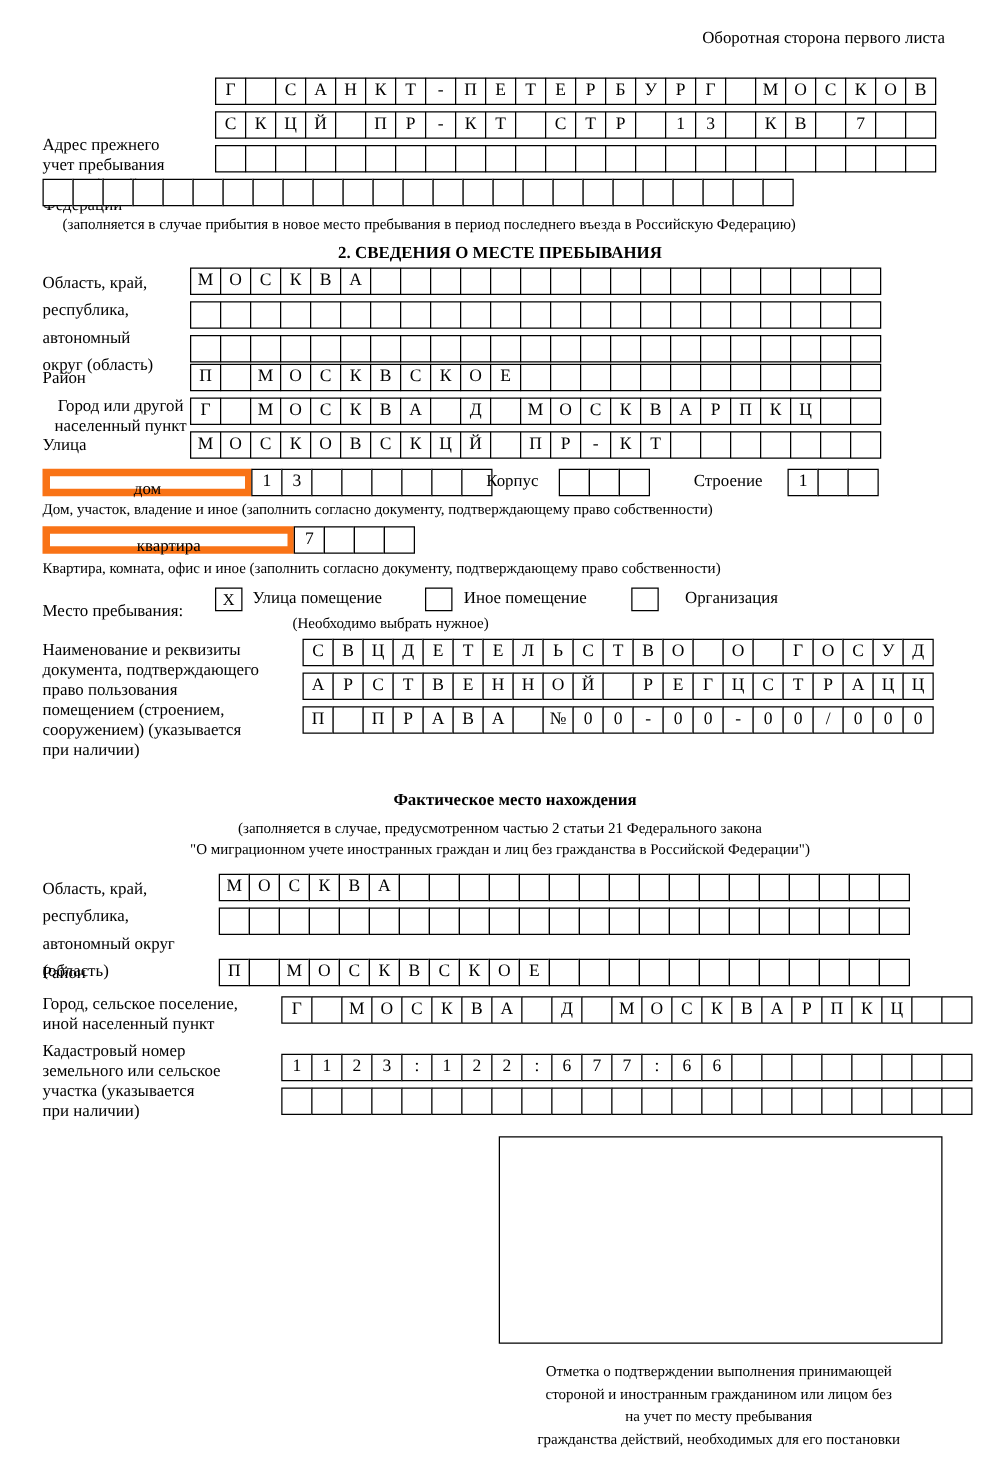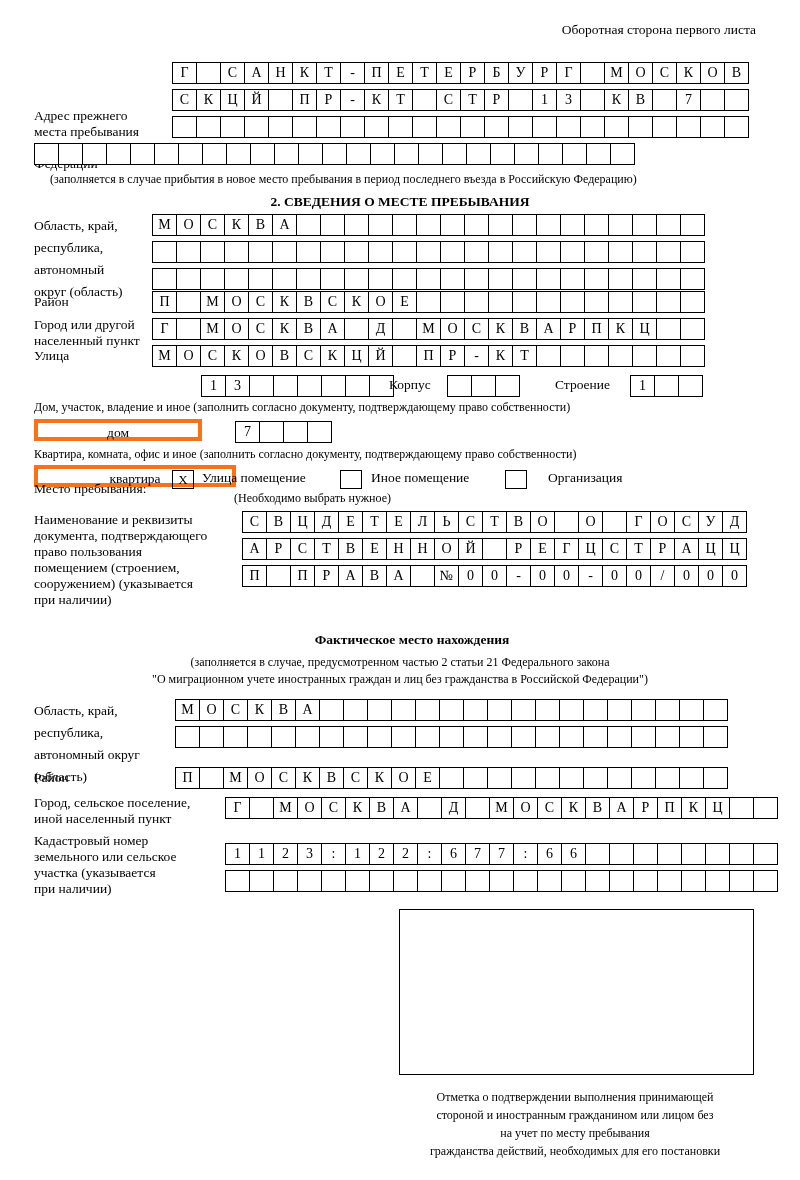--- a/index.html
+++ b/index.html
@@ -25,45 +25,44 @@
     border:1px solid #000;
     margin-right:-1px;
     box-sizing:border-box;
     font-size:14px;
     line-height:20px;
     text-align:center;
     font-family:"Liberation Serif", serif;
     background:#fff;
   }
   .framelabel{
-    border:4px solid #f97316;
+    border:6px solid #f97316;
     box-sizing:border-box;
     height:22px;
     line-height:20px;
     text-align:center;
     font-size:13.5px;
-    margin-top:44px;
   }
   .abs{position:absolute;}
   .chk{
     width:22px;height:19px;border:1px solid #000;box-sizing:border-box;
     display:inline-block;text-align:center;font-size:13px;line-height:17px;vertical-align:middle;
   }
   .bigbox{border:1px solid #000;box-sizing:border-box;background:#fff;}
 </style>
 </head>
 <body>
 
 <div class="page">
 
   <div class="hdr-right">Оборотная сторона первого листа</div>
 
   <div class="abs lbl" style="left:34px;top:62px;width:140px;margin-top:46px;">
     <div>Адрес прежнего</div>
-    <div>места пребывания</div>
+    <div>учет пребывания</div>
     <div>в Российской</div>
     <div>Федерации</div>
   </div>
 
   <div class="row" id="prev-row-0" style="left:172px;top:62px;">
       <div class="cell">Г</div>
       <div class="cell"></div>
       <div class="cell">С</div>
       <div class="cell">А</div>
       <div class="cell">Н</div>
@@ -273,21 +272,21 @@
       <div class="cell"></div>
       <div class="cell"></div>
       <div class="cell"></div>
       <div class="cell"></div>
       <div class="cell"></div>
       <div class="cell"></div>
       <div class="cell"></div>
       <div class="cell"></div>
     </div>
 
-  <div class="abs lbl" style="left:34px;top:317px;width:125px;">
+  <div class="abs lbl" style="left:34px;top:317px;width:125px;text-align:center;">
     <div>Город или другой</div>
     <div>населенный пункт</div>
   </div>
   <div class="row" id="s2-city" style="left:152px;top:318px;">
       <div class="cell">Г</div>
       <div class="cell"></div>
       <div class="cell">М</div>
       <div class="cell">О</div>
       <div class="cell">С</div>
       <div class="cell">К</div>

